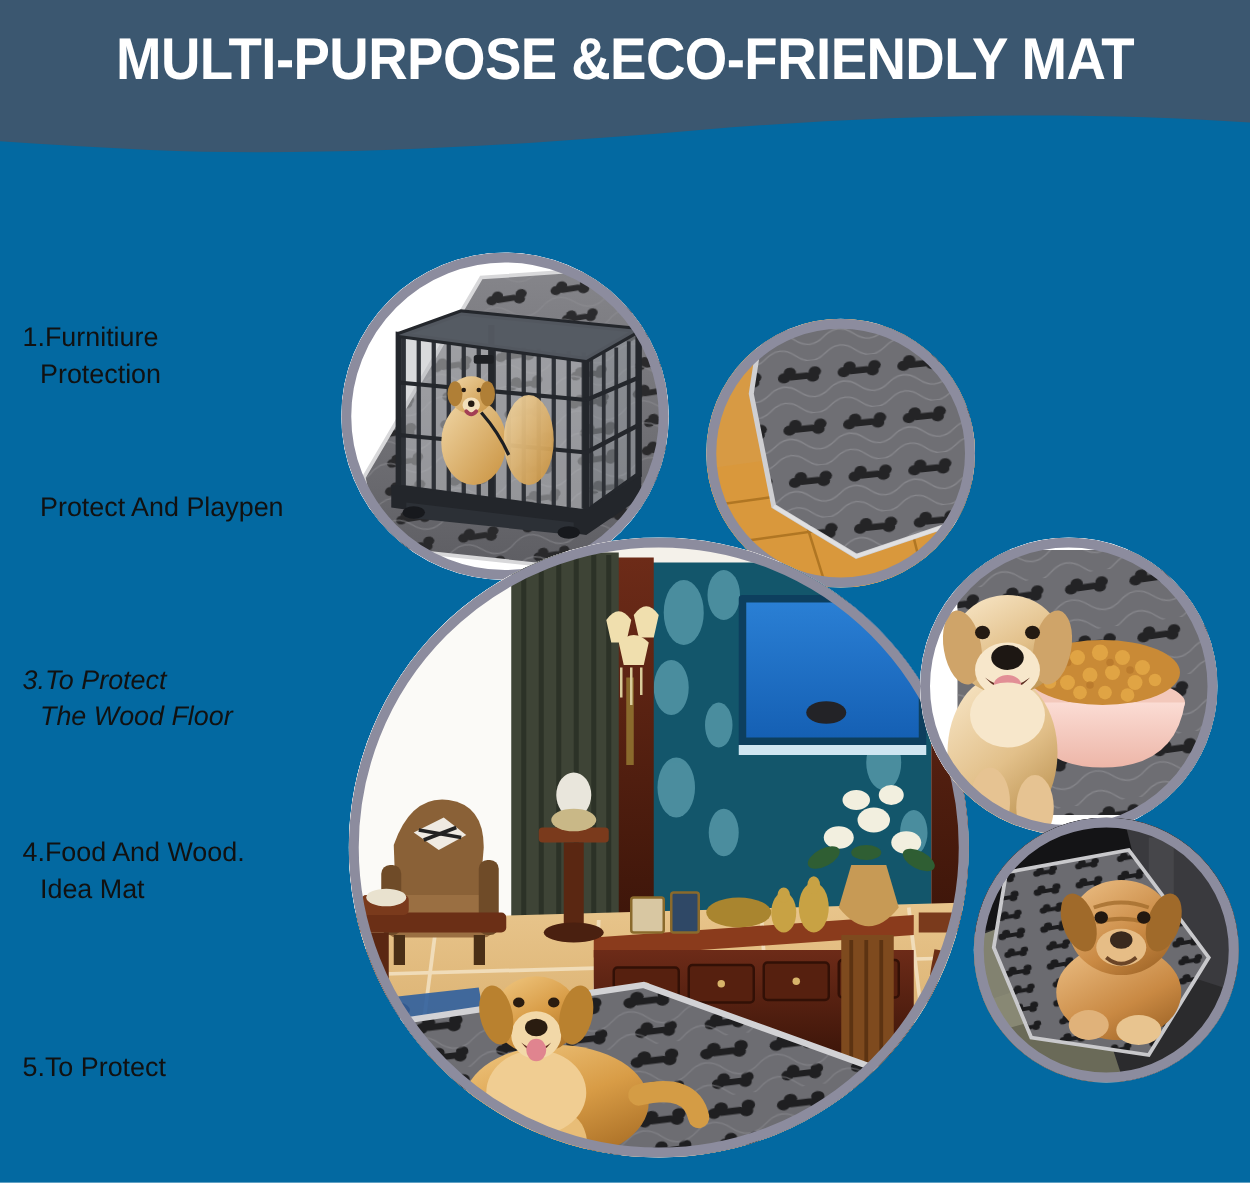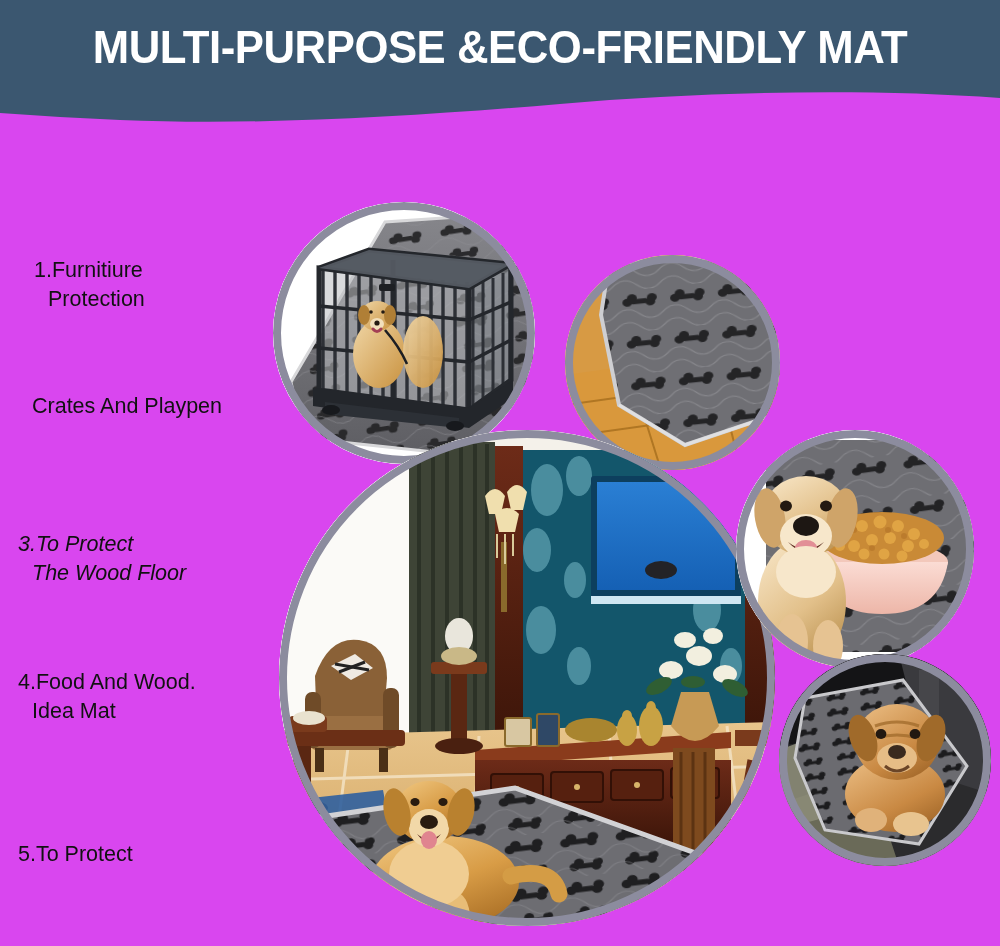--- a/index.html
+++ b/index.html
@@ -1,20 +1,20 @@
 <!DOCTYPE html>
 <html><head>
 <meta charset="utf-8">
 <style>
   html,body{margin:0;padding:0;}
   body{
     width:1000px;height:946px;background:#ffffff;overflow:hidden;position:relative;
     font-family:"Liberation Sans", sans-serif;
   }
-  #page{position:relative;width:1000px;height:946px;background:#d946ef;overflow:hidden;}
+  #page{position:relative;width:1000px;height:946px;background:#0369a1;overflow:hidden;}
 
   
   .header-band{position:absolute;left:0;top:0;width:1000px;height:140px;overflow:hidden;}
   .header-bg{position:absolute;left:0;top:0;width:1000px;height:140px;}
   .header-title{
     position:absolute;left:0;top:21px;width:1000px;text-align:center;
     color:#ffffff;font-size:47px;line-height:52px;font-weight:bold;
     letter-spacing:-0.5px;white-space:nowrap;
     font-family:"Liberation Sans Narrow","Liberation Sans",sans-serif;
     transform:scaleX(0.93);transform-origin:50% 50%;
@@ -39,27 +39,27 @@
 
   <div class="header-band">
     <svg class="header-bg" viewBox="0 0 1000 140" preserveAspectRatio="none">
       <path d="M0,0 L1000,0 L1000,98 C860,88 700,92 560,104 C420,116 260,126 120,120 C80,118 40,116 0,113 Z" fill="#3b5770"></path>
     </svg>
     <div class="header-title">MULTI-PURPOSE &amp;ECO-FRIENDLY MAT</div>
   </div>
 
   <div class="feature-list">
 
-    <div class="feature-item" style="top:16px;margin-left:16px;">
+    <div class="feature-item" style="top:16px;">
       <span class="ln"><span>1.</span><span>Furnitiure</span></span>
       <span class="ln ln2">Protection</span>
     </div>
 
     <div class="feature-item" style="top:152px;">
-      <span class="ln ln2">Crates And Playpen</span>
+      <span class="ln ln2">Protect And Playpen</span>
     </div>
 
     <div class="feature-item" style="top:290px;font-style:italic;">
       <span class="ln"><span>3.</span><span>To Protect</span></span>
       <span class="ln ln2">The Wood Floor</span>
     </div>
 
     <div class="feature-item" style="top:428px;">
       <span class="ln"><span>4.</span><span>Food And Wood.</span></span>
       <span class="ln ln2">Idea Mat</span>

